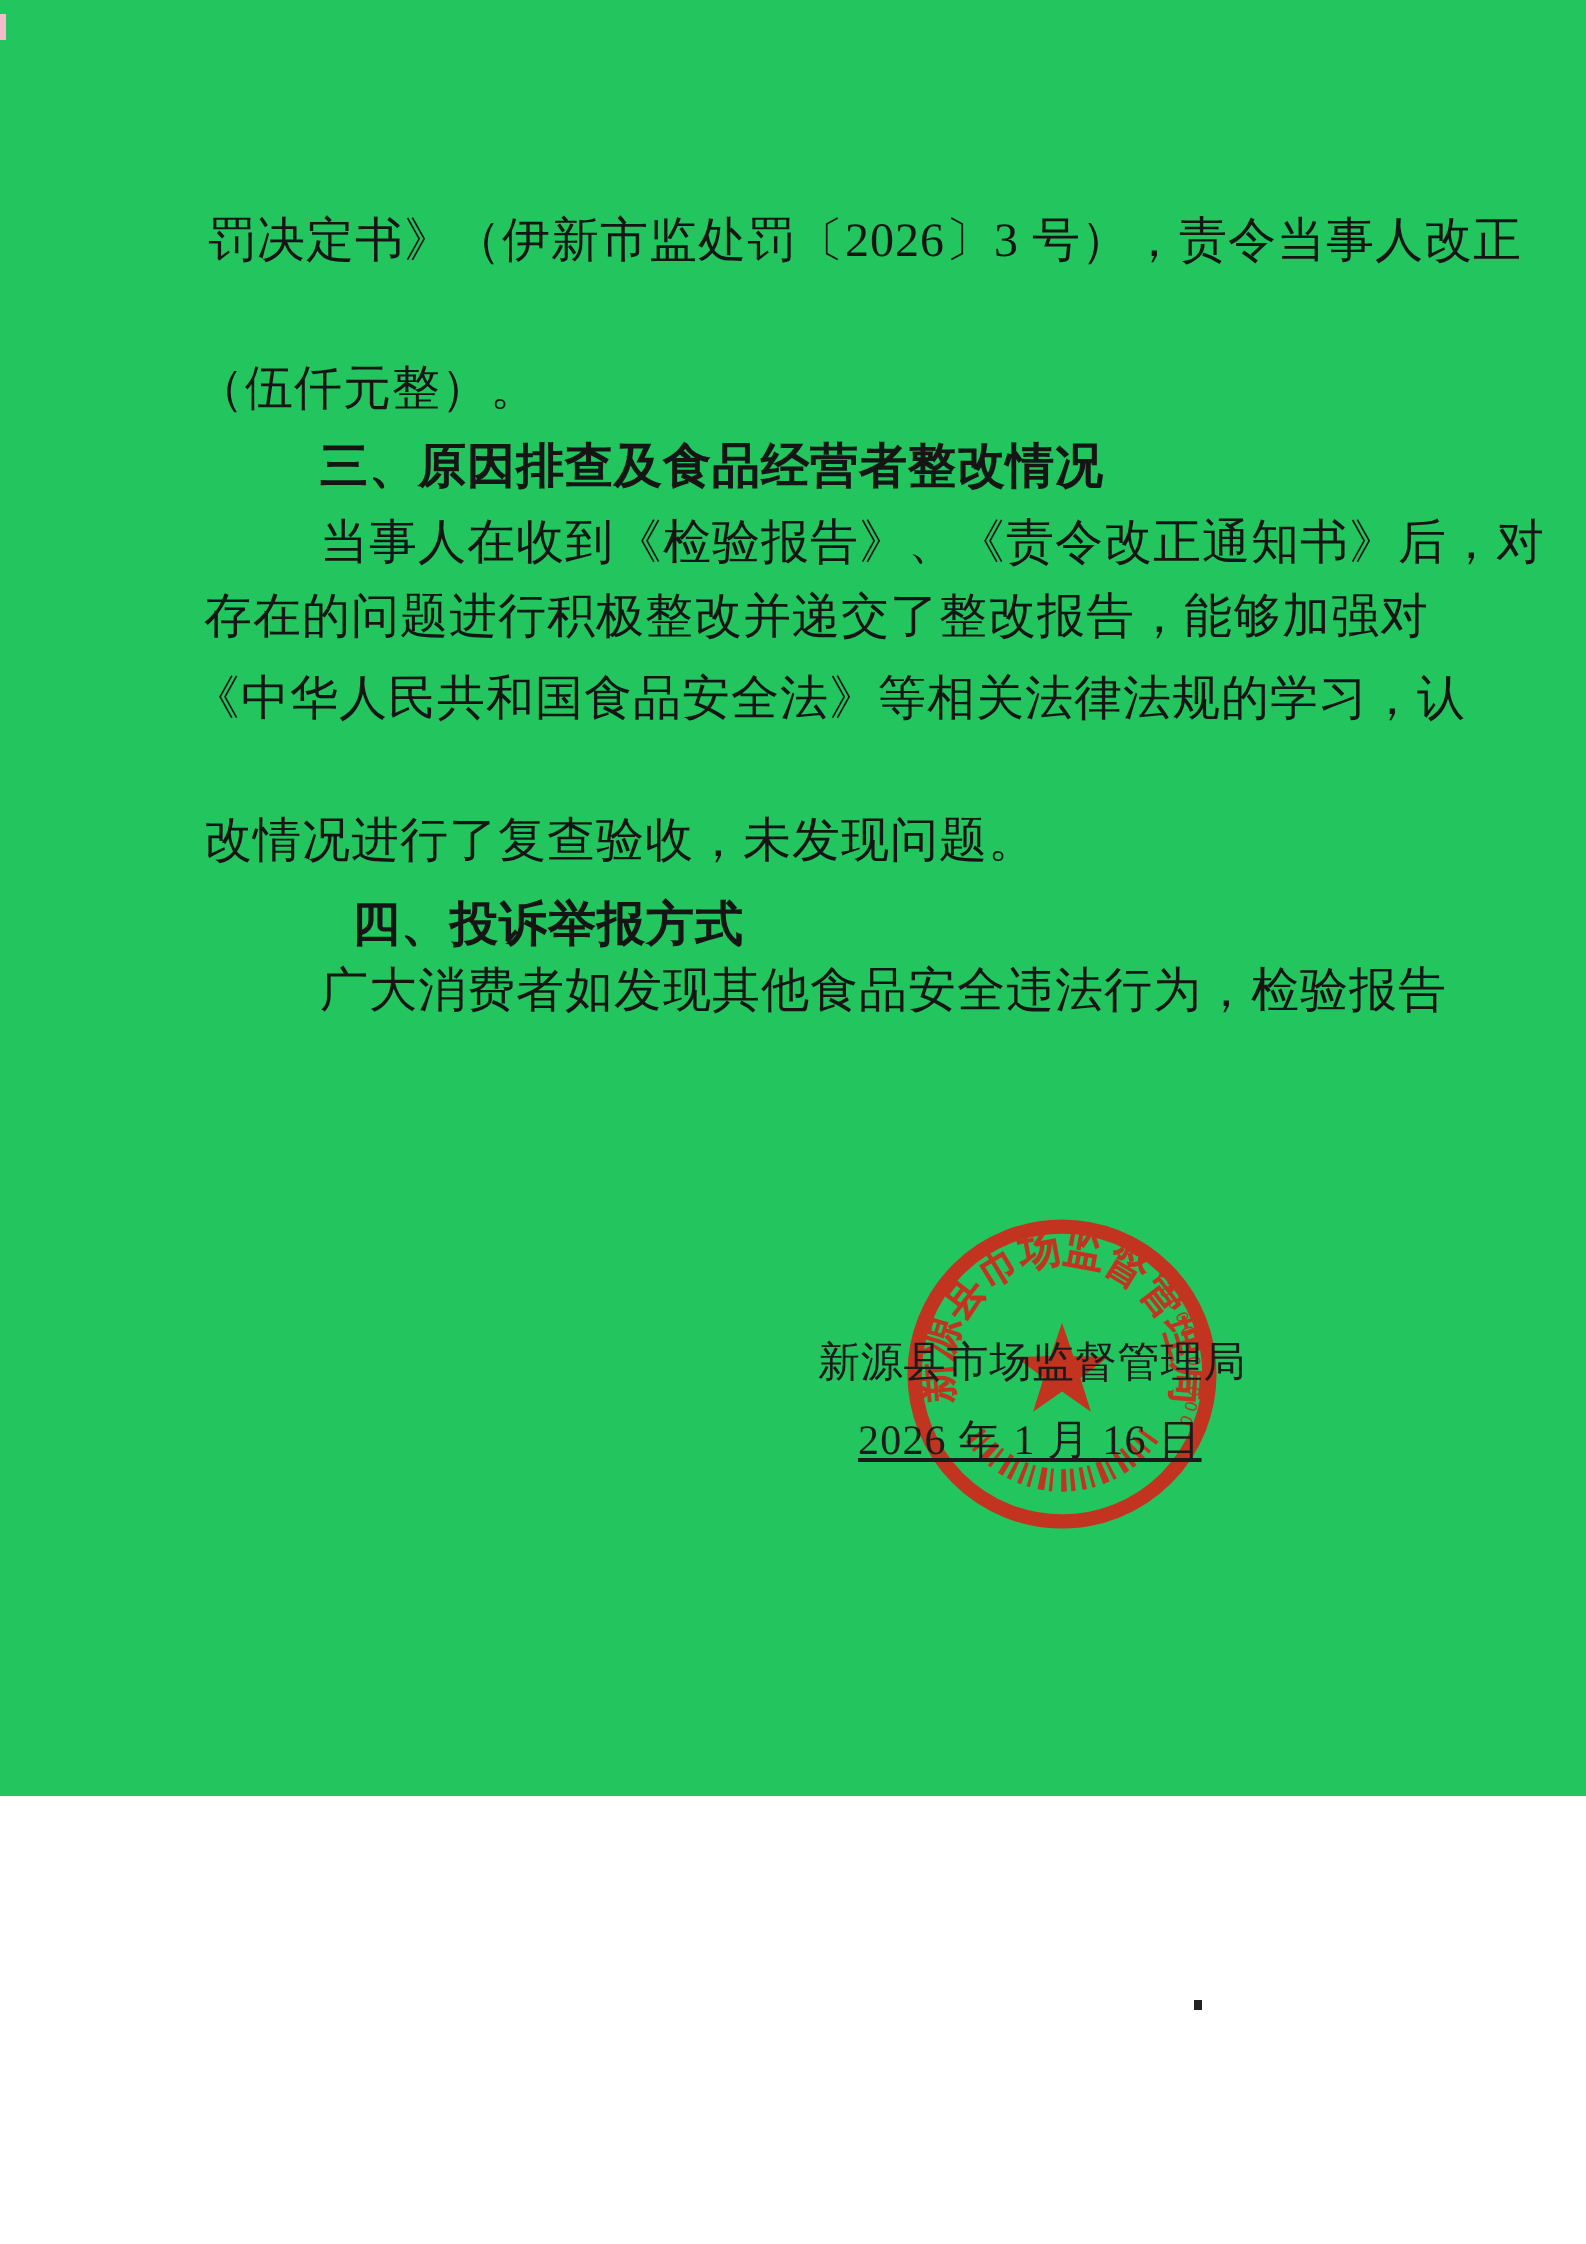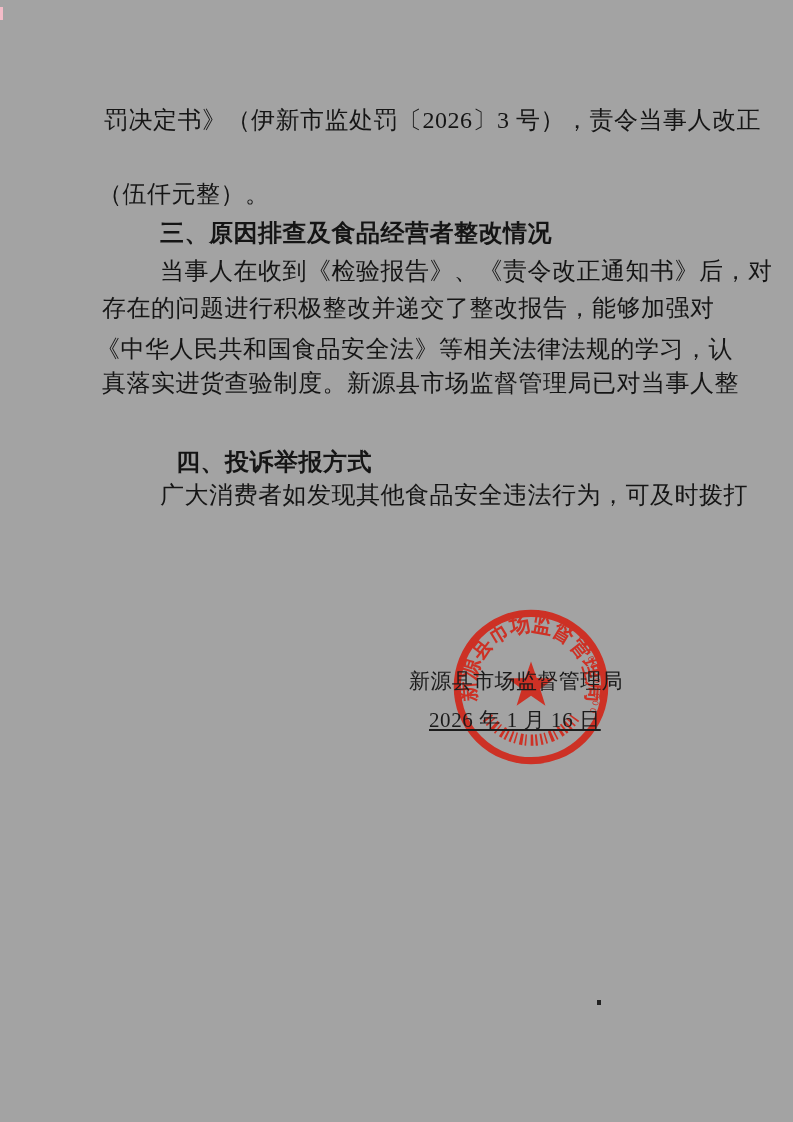--- a/index.html
+++ b/index.html
@@ -4,22 +4,22 @@
 <style>
   html,body{margin:0;padding:0;}
   body{
     width:793px;height:1122px;
     background:#ffffff;
     font-family:"Liberation Serif","DejaVu Serif",serif;
     position:relative;
     overflow:hidden;
   }
   .page{
-    position:absolute;left:0;top:0;width:793px;height:1122px;
-    background:#a3a3a3;
+    position:absolute;left:0;top:0;width:793px;height:898px;
+    background:#22c55e;
   }
   .line{
     position:absolute;
     font-size:24px;
     color:#151515;
     letter-spacing:0.5px;
     white-space:pre;
     font-weight:500;
   }
   .l1{top:104px;left:104px}
@@ -82,23 +82,23 @@
 <div class="page">
 
   <div class="edge-mark"></div>
 
   <div class="line l1">罚决定书》（伊新市监处罚〔2026〕3 号），责令当事人改正</div>
   <div class="line l3">（伍仟元整）。</div>
   <div class="line l4">三、原因排查及食品经营者整改情况</div>
   <div class="line l5">当事人在收到《检验报告》、《责令改正通知书》后，对</div>
   <div class="line l6">存在的问题进行积极整改并递交了整改报告，能够加强对</div>
   <div class="line l7">《中华人民共和国食品安全法》等相关法律法规的学习，认</div>
-  <div class="line l8">真落实进货查验制度。新源县市场监督管理局已对当事人整</div>
+  <div class="line l9">改情况进行了复查验收，未发现问题。</div>
   <div class="line l10">四、投诉举报方式</div>
-  <div class="line l11">广大消费者如发现其他食品安全违法行为，可及时拨打</div>
+  <div class="line l11">广大消费者如发现其他食品安全违法行为，检验报告</div>
 
   <svg class="seal" viewBox="0 0 170 170" xmlns="http://www.w3.org/2000/svg">
     <defs>
       <path id="arcTop" d="M 33.3 103.8 A 55 55 0 1 1 136.7 103.8" fill="none"></path>
       <path id="arcRight" d="M 124.9 37.5 A 62 62 0 0 1 111.2 141.2" fill="none"></path>
     </defs>
 
     <circle cx="85" cy="85" r="72" fill="none" stroke="#d1281b" stroke-width="7"></circle>
 
     <polygon points="85,60 90.6,76.3 107.8,76.6 94,86.9 99.1,103.4 85,93.5 70.9,103.4 76,86.9 62.2,76.6 79.4,76.3" fill="#d1281b"></polygon>

